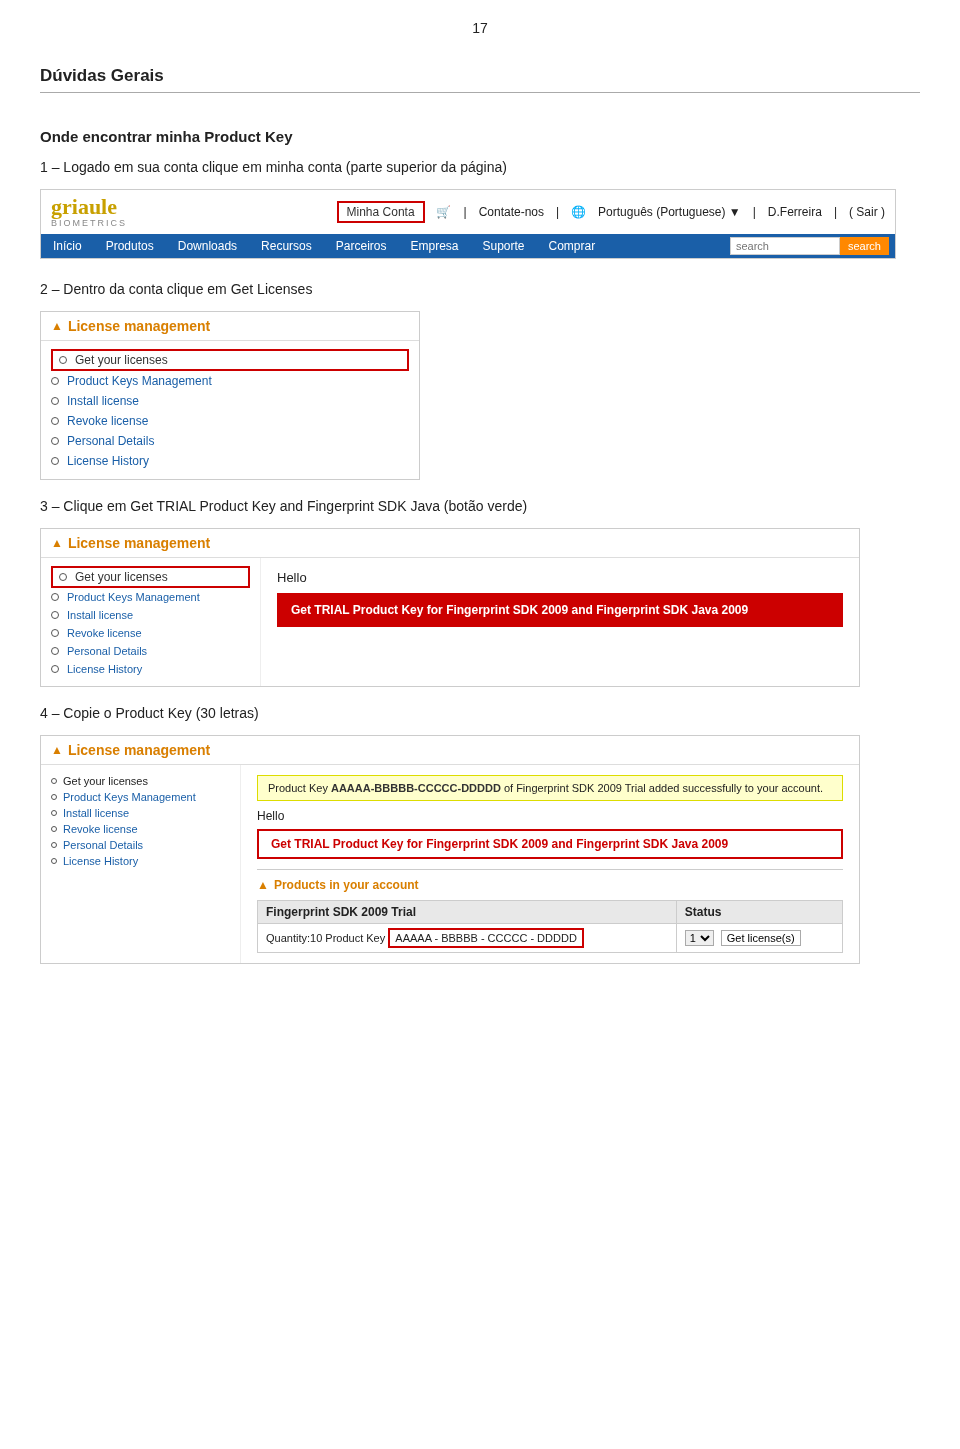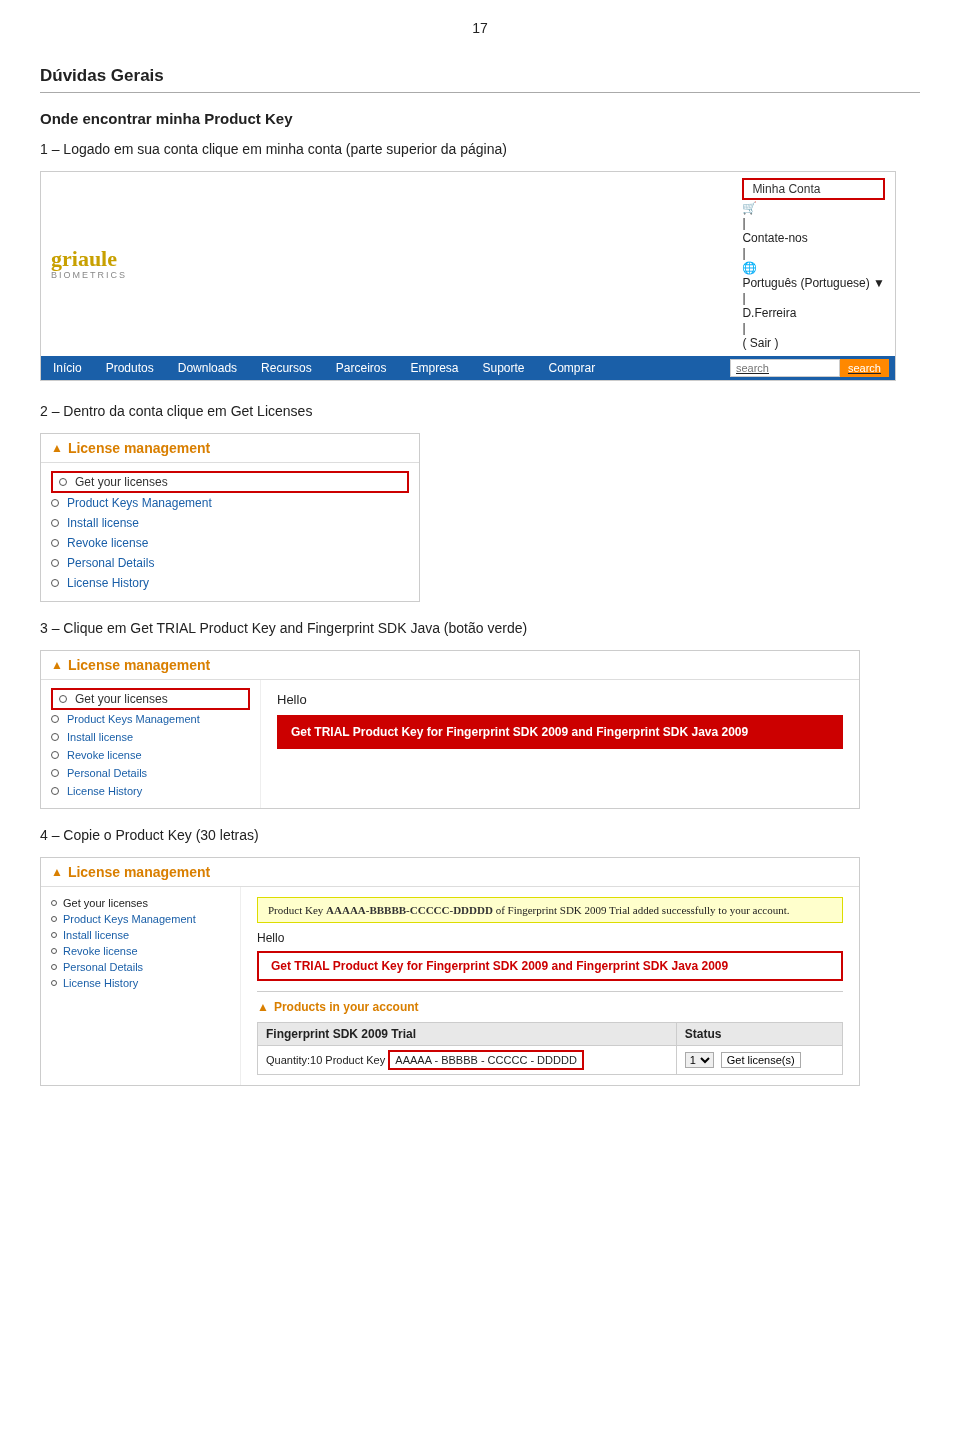--- a/index.html
+++ b/index.html
@@ -16,21 +16,21 @@
       text-align: center;
       font-size: 14px;
       margin-bottom: 30px;
     }
 
     .section-title {
       font-size: 17px;
       font-weight: bold;
       border-bottom: 1px solid #aaa;
       padding-bottom: 6px;
-      margin-bottom: 17px;
+      margin-bottom: 35px;
     }
 
     .subsection-title {
       font-size: 15px;
       font-weight: bold;
       margin-bottom: 14px;
     }
 
     .step-text {
       font-size: 14px;
@@ -67,24 +67,24 @@
 
     .griaule-logo-sub {
       font-size: 9px;
       color: #888;
       display: block;
       letter-spacing: 2px;
     }
 
     .griaule-nav-links {
       display: flex;
-      gap: 1px;
+      align-items: center;
+      gap: 12px;
       margin-left: auto;
       font-size: 12px;
-      flex-direction: column;
     }
 
     .minha-conta-box {
       border: 2px solid #c00;
       padding: 2px 8px;
       font-size: 12px;
       color: #333;
     }
 
     .griaule-blue-bar {
@@ -99,21 +99,20 @@
       font-size: 12px;
       padding: 5px 12px;
       cursor: pointer;
     }
 
     .griaule-search-box {
       margin-left: auto;
       display: flex;
       align-items: center;
       padding-right: 6px;
-      text-decoration: underline;
     }
 
     .griaule-search-input {
       border: 1px solid #ccc;
       padding: 2px 5px;
       font-size: 11px;
       width: 110px;
     }
 
     .griaule-search-btn {
@@ -210,21 +209,20 @@
       font-weight: bold;
       margin-top: 6px;
     }
 
     .product-key-notice {
       background: #ffffcc;
       border: 1px solid #dddd00;
       padding: 6px 10px;
       font-size: 11px;
       margin-bottom: 8px;
-      font-family: Liberation Serif, serif;
     }
 
     .product-key-bold {
       font-weight: bold;
       color: #333;
     }
 
     .products-table {
       border: 1px solid #ccc;
       width: 100%;

